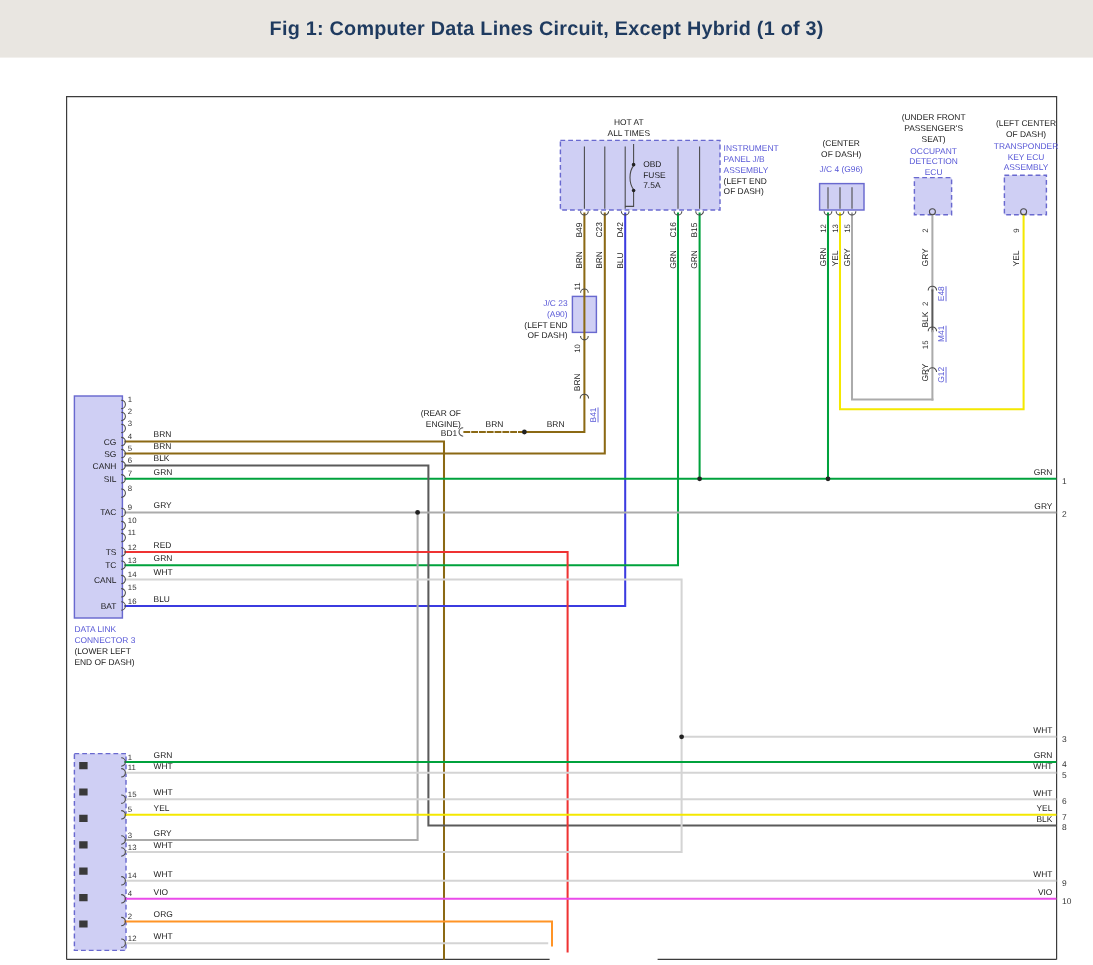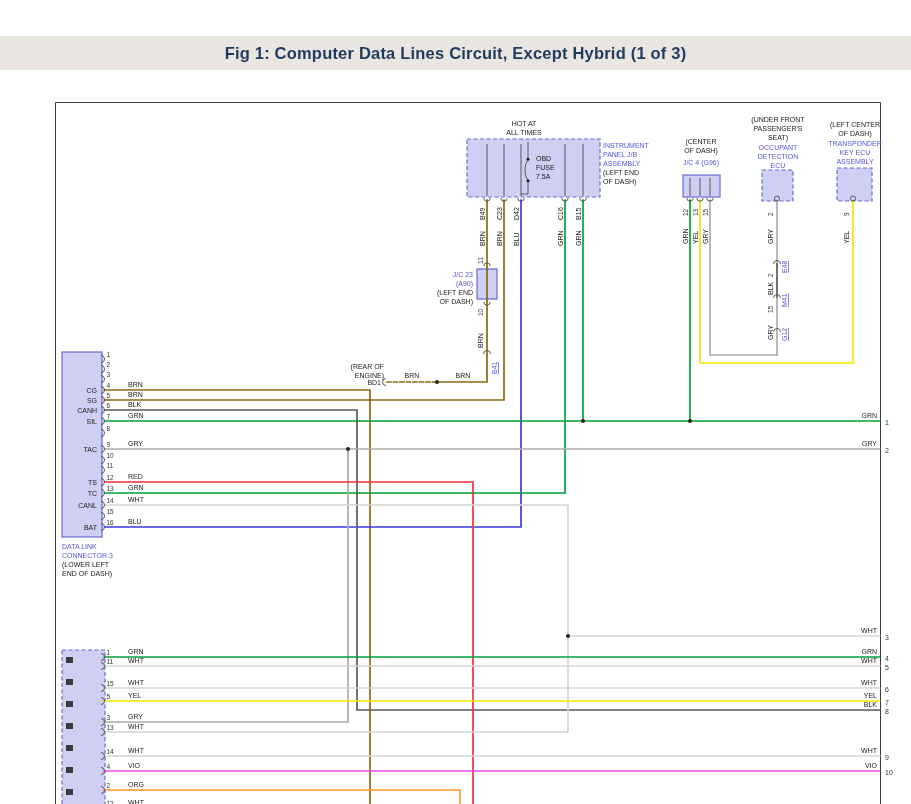--- a/index.html
+++ b/index.html
@@ -1,17 +1,17 @@
 <!DOCTYPE html>
 <html><head>
 <meta charset="utf-8">
 <style>
   * { margin:0; padding:0; box-sizing:border-box; }
   html,body { width:911px; background:#fff; font-family:"Liberation Sans",sans-serif; }
-  .header { width:911px; height:34px; background:#e9e6e1; display:flex; align-items:center; justify-content:center;margin-top:36px; }
+  .header { width:911px; height:48px; background:#e9e6e1; display:flex; align-items:center; justify-content:center; }
   .header h1 { font-size:16.5px; font-weight:600; color:#1e3a5f; letter-spacing:.2px; }
   svg { display:block; }
   svg text { font-family:"Liberation Sans",sans-serif; fill:#1a1a1a; }
   .t65 { font-size:6.5px; } .t7 { font-size:7px; }
   .mid { text-anchor:middle; } .end { text-anchor:end; }
   .blue { fill:#5656d6; } .num { fill:#333; } .ul { text-decoration:underline; }
   .wire { fill:none; stroke-width:1.7; stroke-linecap:square; }
   .thin { fill:none; stroke:#4a4a4a; stroke-width:.9; }
   .border { fill:none; stroke:#3c3c3c; stroke-width:1; }
   .box { fill:#cfcff4; stroke:#6969cf; stroke-width:1.2; }

